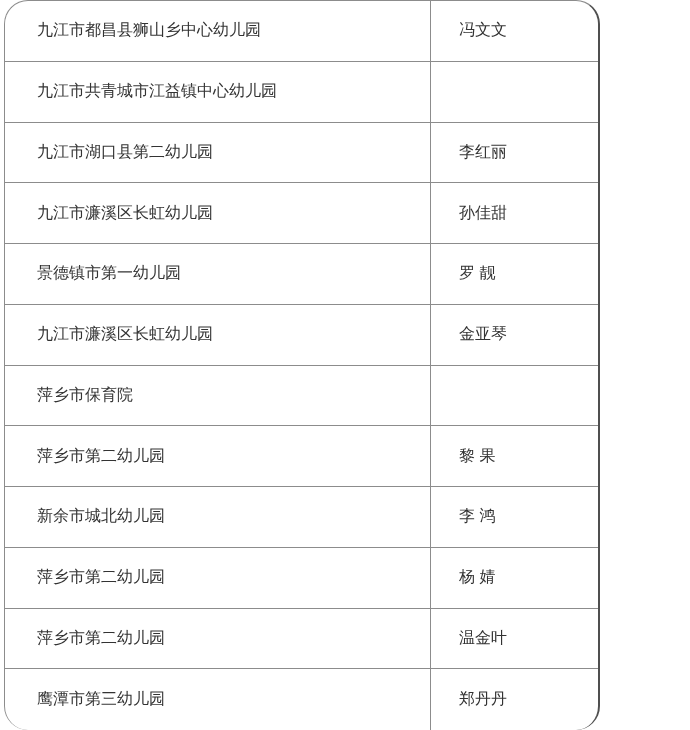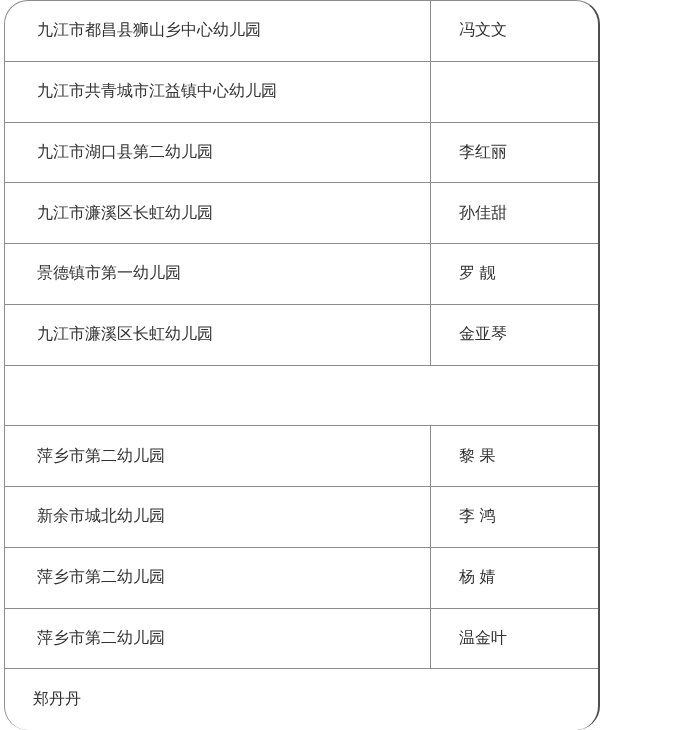--- a/index.html
+++ b/index.html
@@ -74,33 +74,35 @@
     </div>
     <div class="roster-row">
       <div class="cell cell-school">景德镇市第一幼儿园</div>
       <div class="cell cell-name">罗 靓</div>
     </div>
     <div class="roster-row">
       <div class="cell cell-school">九江市濂溪区长虹幼儿园</div>
       <div class="cell cell-name">金亚琴</div>
     </div>
     <div class="roster-row">
+      <div class="cell cell-school">萍乡市保育院</div>
     </div>
     <div class="roster-row">
       <div class="cell cell-school">萍乡市第二幼儿园</div>
       <div class="cell cell-name">黎 果</div>
     </div>
     <div class="roster-row">
       <div class="cell cell-school">新余市城北幼儿园</div>
       <div class="cell cell-name">李 鸿</div>
     </div>
     <div class="roster-row">
       <div class="cell cell-school">萍乡市第二幼儿园</div>
       <div class="cell cell-name">杨 婧</div>
     </div>
     <div class="roster-row">
       <div class="cell cell-school">萍乡市第二幼儿园</div>
       <div class="cell cell-name">温金叶</div>
     </div>
     <div class="roster-row">
+      <div class="cell cell-school">鹰潭市第三幼儿园</div>
       <div class="cell cell-name">郑丹丹</div>
     </div>
   </div>
 
 </body></html>

